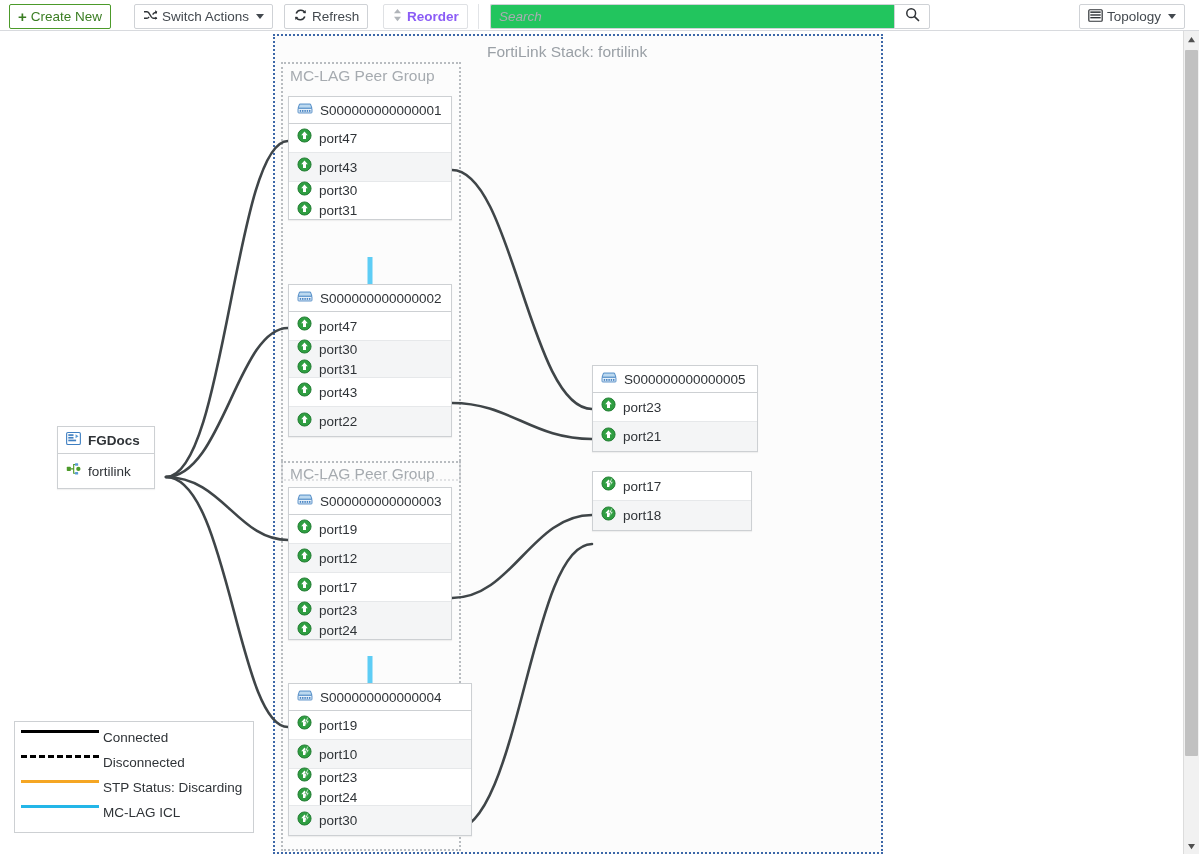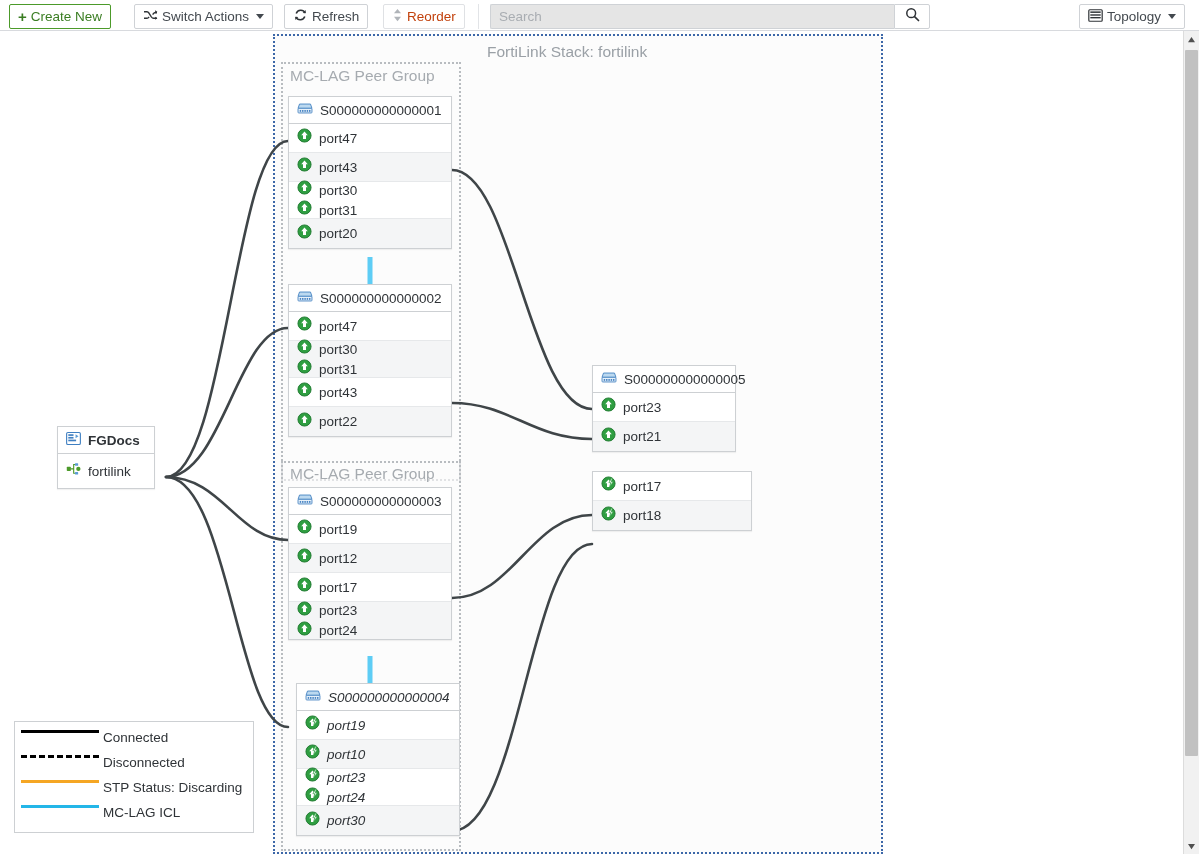--- a/index.html
+++ b/index.html
@@ -21,34 +21,35 @@
   .tb-btn {
     position: absolute; top: 4px; height: 25px;
     box-sizing: border-box;
     border: 1px solid #cfd2d6; background: #ffffff;
     border-radius: 2px;
     font-size: 13.5px; color: #43494f;
     display: flex; align-items: center; gap: 4px;
     padding: 0 8px; cursor: pointer; white-space: nowrap;
   }
   .tb-btn.green { border-color: #4c9a2a; color: #3a7d22; }
-  .tb-btn.disabled { color: #c2410c; border-color: #dfe1e4; cursor: default; }
+  .tb-btn.disabled { color: #8b5cf6; border-color: #dfe1e4; cursor: default; font-weight: bold; }
   .tb-sep {
     position: absolute; top: 4px; width: 1px; height: 25px; background: #e2e4e7;
   }
   #search-wrap {
     position: absolute; left: 490px; top: 4px; width: 440px; height: 25px;
     display: flex; box-sizing: border-box;
   }
   #search-input {
     flex: 1; border: 1px solid #cfd2d6; border-right: none;
-    background: #e5e5e5; font-size: 13.5px; color: #43494f;
+    background: #22c55e; font-size: 13.5px; color: #43494f;
     padding: 0 8px; outline: none; box-sizing: border-box;
     font-family: "Liberation Sans", sans-serif;
     border-radius: 2px 0 0 2px;
+    font-style: italic;
   }
   #search-input::placeholder { color: #a9adb2; }
   #search-btn {
     width: 36px; border: 1px solid #cfd2d6; background: #fff;
     display: flex; align-items: center; justify-content: center;
     cursor: pointer; box-sizing: border-box; border-radius: 0 2px 2px 0;
   }
   #view-btn { position: absolute; right: 14px; top: 4px; }
   .caret {
     width: 0; height: 0; border-left: 4px solid transparent;
@@ -315,29 +316,20 @@
             <span>port30</span>
           </div>
           <div class="port-line">
             <span><svg width="15" height="15" viewBox="0 0 16 16">
                 <circle cx="8" cy="8" r="7" fill="#2f9e41" stroke="#1f7a30" stroke-width="1"></circle>
                 <path d="M8 3.6l3.5 4H9.6v4.2H6.4V7.6H4.5z" fill="#ffffff"></path>
               </svg></span>
             <span>port31</span>
           </div>
         </div>
-        <div class="port-row alt" style="height:29px;">
-          <div class="port-line">
-            <span><svg width="15" height="15" viewBox="0 0 16 16">
-                <circle cx="8" cy="8" r="7" fill="#2f9e41" stroke="#1f7a30" stroke-width="1"></circle>
-                <path d="M8 3.6l3.5 4H9.6v4.2H6.4V7.6H4.5z" fill="#ffffff"></path>
-              </svg></span>
-            <span>port20</span>
-          </div>
-        </div>
       </div>
     <div class="node" style="left:288px; top:253px; width:164px;">
         <div class="node-head">
           <span><svg width="16" height="13" viewBox="0 0 17 14">
               <path d="M2.6 2.2h11.8l1.6 4.6H1z" fill="#bcd9f0" stroke="#4a86c4" stroke-width="1"></path>
               <rect x="1" y="6.8" width="15" height="5" rx="0.8" fill="#e9f2fa" stroke="#4a86c4" stroke-width="1"></rect>
               <rect x="2.8" y="8.6" width="1.6" height="2" fill="#4a86c4"></rect>
               <rect x="5.3" y="8.6" width="1.6" height="2" fill="#4a86c4"></rect>
               <rect x="7.8" y="8.6" width="1.6" height="2" fill="#4a86c4"></rect>
               <rect x="10.3" y="8.6" width="1.6" height="2" fill="#4a86c4"></rect>
@@ -439,21 +431,21 @@
           </div>
           <div class="port-line">
             <span><svg width="15" height="15" viewBox="0 0 16 16">
                 <circle cx="8" cy="8" r="7" fill="#2f9e41" stroke="#1f7a30" stroke-width="1"></circle>
                 <path d="M8 3.6l3.5 4H9.6v4.2H6.4V7.6H4.5z" fill="#ffffff"></path>
               </svg></span>
             <span>port24</span>
           </div>
         </div>
       </div>
-    <div class="node" style="left:296px; top:652px; width:164px;font-style:italic;">
+    <div class="node" style="left:288px; top:652px; width:184px;">
         <div class="node-head">
           <span><svg width="16" height="13" viewBox="0 0 17 14">
               <path d="M2.6 2.2h11.8l1.6 4.6H1z" fill="#bcd9f0" stroke="#4a86c4" stroke-width="1"></path>
               <rect x="1" y="6.8" width="15" height="5" rx="0.8" fill="#e9f2fa" stroke="#4a86c4" stroke-width="1"></rect>
               <rect x="2.8" y="8.6" width="1.6" height="2" fill="#4a86c4"></rect>
               <rect x="5.3" y="8.6" width="1.6" height="2" fill="#4a86c4"></rect>
               <rect x="7.8" y="8.6" width="1.6" height="2" fill="#4a86c4"></rect>
               <rect x="10.3" y="8.6" width="1.6" height="2" fill="#4a86c4"></rect>
               <rect x="12.8" y="8.6" width="1.6" height="2" fill="#4a86c4"></rect>
             </svg></span>
@@ -501,21 +493,21 @@
           <div class="port-line">
             <span><svg width="15" height="15" viewBox="0 0 16 16">
                 <circle cx="8" cy="8" r="7" fill="#2f9e41" stroke="#1f7a30" stroke-width="1"></circle>
                 <path d="M8 3.6l3.5 4H9.6v4.2H6.4V7.6H4.5z" fill="#ffffff"></path>
                 <path d="M11.4 2.2L8.4 7.1h2.1l-1.4 4.3 4-5.2h-2.2l1.4-4z" fill="#ffffff" stroke="#2f9e41" stroke-width="0.7"></path>
               </svg></span>
             <span>port30</span>
           </div>
         </div>
       </div>
-    <div class="node" style="left:592px; top:334px; width:144px;">
+    <div class="node" style="left:592px; top:334px; width:166px;">
         <div class="node-head">
           <span><svg width="16" height="13" viewBox="0 0 17 14">
               <path d="M2.6 2.2h11.8l1.6 4.6H1z" fill="#bcd9f0" stroke="#4a86c4" stroke-width="1"></path>
               <rect x="1" y="6.8" width="15" height="5" rx="0.8" fill="#e9f2fa" stroke="#4a86c4" stroke-width="1"></rect>
               <rect x="2.8" y="8.6" width="1.6" height="2" fill="#4a86c4"></rect>
               <rect x="5.3" y="8.6" width="1.6" height="2" fill="#4a86c4"></rect>
               <rect x="7.8" y="8.6" width="1.6" height="2" fill="#4a86c4"></rect>
               <rect x="10.3" y="8.6" width="1.6" height="2" fill="#4a86c4"></rect>
               <rect x="12.8" y="8.6" width="1.6" height="2" fill="#4a86c4"></rect>
             </svg></span>

